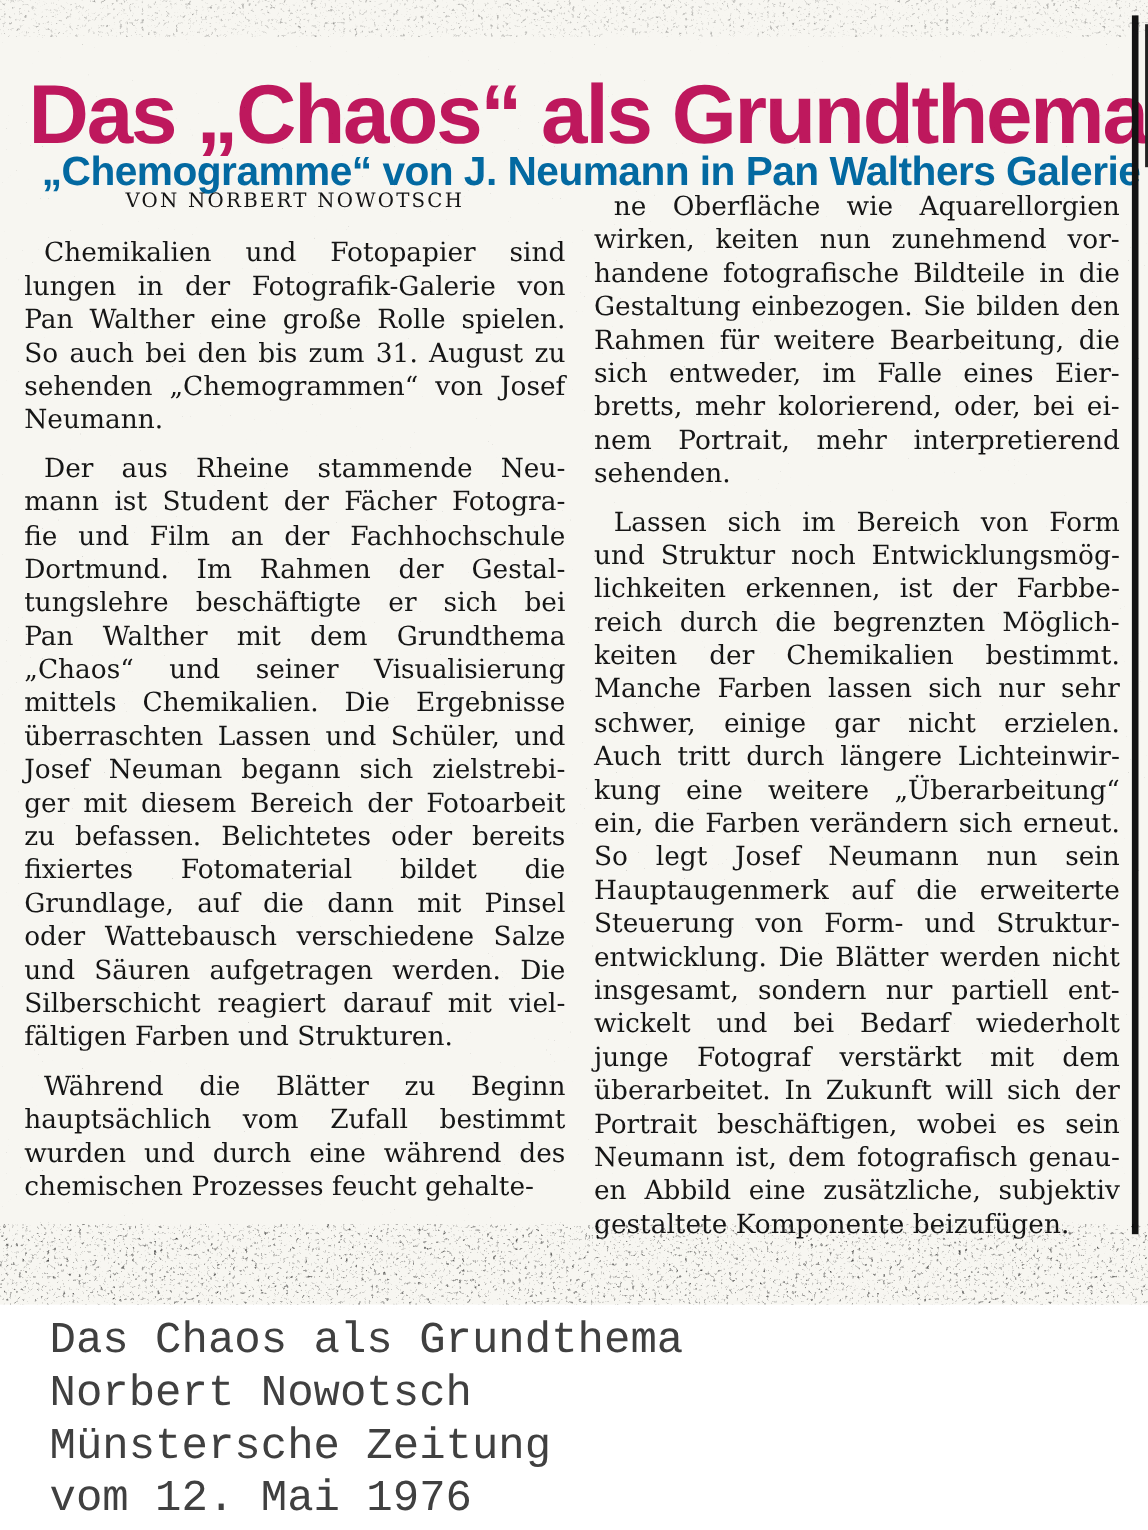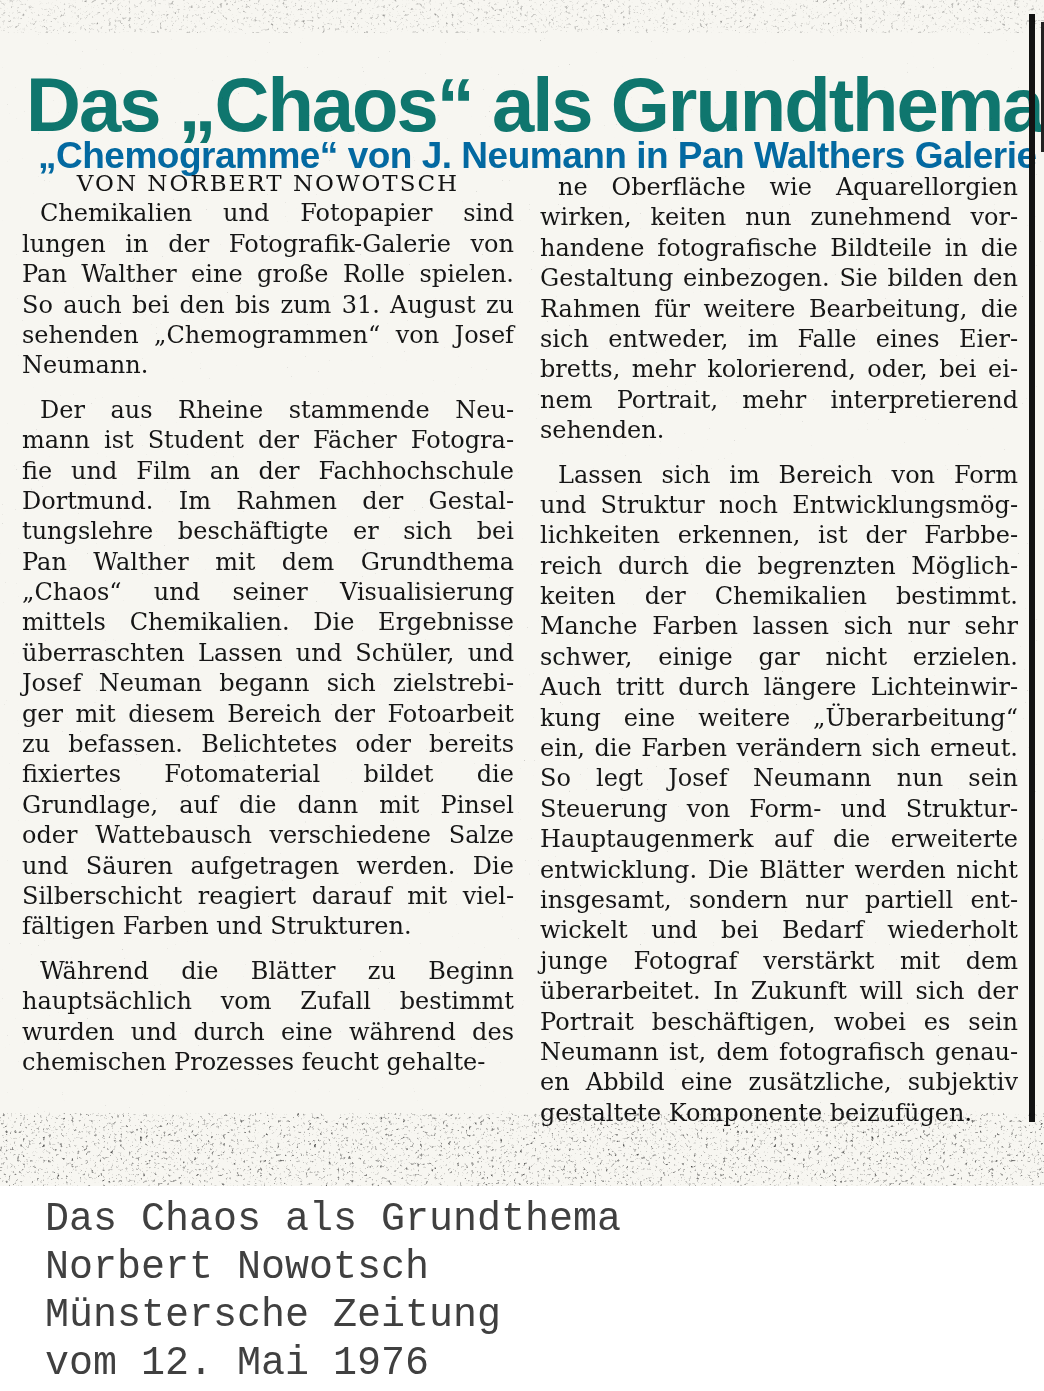--- a/index.html
+++ b/index.html
@@ -13,34 +13,34 @@
   }
   .scan{
     position:absolute;left:0;top:0;width:1044px;height:1186px;
     background:#f7f6f1;
   }
   .noise-svg{position:absolute;left:0;top:0;pointer-events:none;z-index:9;}
   .headline{
     position:absolute;left:26px;top:14px;width:1000px;
     font-family:"Liberation Sans", sans-serif;
     font-weight:bold;font-size:76px;line-height:1.05;
-    letter-spacing:-2px;white-space:nowrap;color:#0f766e;
+    letter-spacing:-2px;white-space:nowrap;color:#be185d;
   }
   .subheadline{
     position:absolute;left:38px;top:104px;width:990px;
     font-family:"Liberation Sans", sans-serif;
     font-weight:bold;font-size:37px;letter-spacing:-0.5px;
     white-space:nowrap;color:#0369a1;
   }
   .col{position:absolute;font-size:24px;line-height:30.4px;color:#161616;}
   .col-left{left:22px;top:168px;width:492px;}
   .col-right{left:540px;top:172px;width:478px;}
   .byline{
-    text-align:center;letter-spacing:2px;font-size:23px;
-    color:#141414;
+    text-align:center;letter-spacing:2px;font-size:18px;
+    margin-bottom:16px;color:#141414;
   }
   .para + .para{margin-top:14px;}
   .line{
     display:block;text-align:justify;text-align-last:justify;
     height:30.4px;overflow:visible;white-space:nowrap;
   }
   .line.first{text-indent:18px;}
   .line.last{text-align-last:left;}
   .column-rule{
     position:absolute;left:1029px;top:14px;width:6px;height:1108px;
@@ -124,22 +124,22 @@
           <div class="line">und Struktur noch Entwicklungsmög-</div>
           <div class="line">lichkeiten erkennen, ist der Farbbe-</div>
           <div class="line">reich durch die begrenzten Möglich-</div>
           <div class="line">keiten der Chemikalien bestimmt.</div>
           <div class="line">Manche Farben lassen sich nur sehr</div>
           <div class="line">schwer, einige gar nicht erzielen.</div>
           <div class="line">Auch tritt durch längere Lichteinwir-</div>
           <div class="line">kung eine weitere „Überarbeitung“</div>
           <div class="line">ein, die Farben verändern sich erneut.</div>
           <div class="line">So legt Josef Neumann nun sein</div>
+          <div class="line">Hauptaugenmerk auf die erweiterte</div>
           <div class="line">Steuerung von Form- und Struktur-</div>
-          <div class="line">Hauptaugenmerk auf die erweiterte</div>
           <div class="line">entwicklung. Die Blätter werden nicht</div>
           <div class="line">insgesamt, sondern nur partiell ent-</div>
           <div class="line">wickelt und bei Bedarf wiederholt</div>
           <div class="line">junge Fotograf verstärkt mit dem</div>
           <div class="line">überarbeitet. In Zukunft will sich der</div>
           <div class="line">Portrait beschäftigen, wobei es sein</div>
           <div class="line">Neumann ist, dem fotografisch genau-</div>
           <div class="line">en Abbild eine zusätzliche, subjektiv</div>
           <div class="line last">gestaltete Komponente beizufügen.</div>
         </div>

